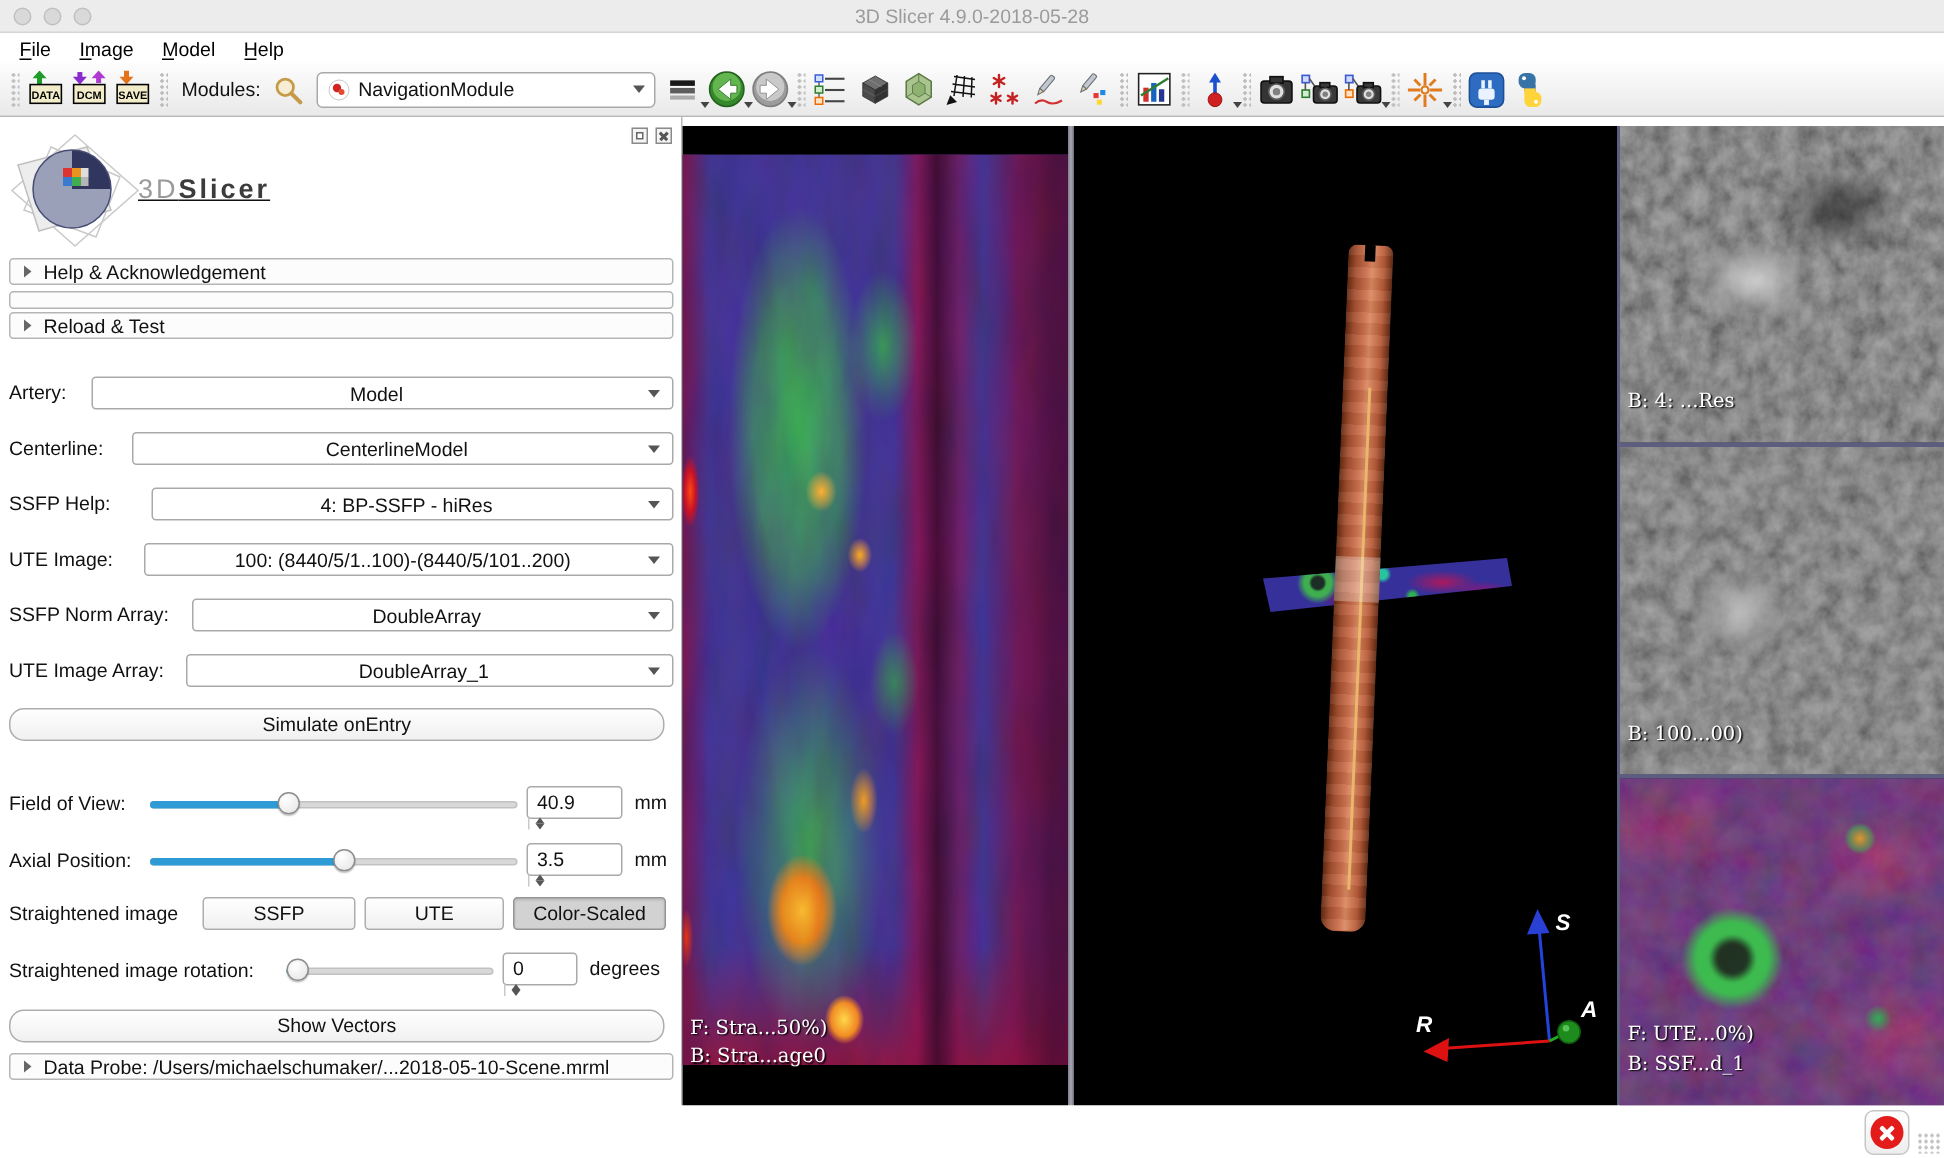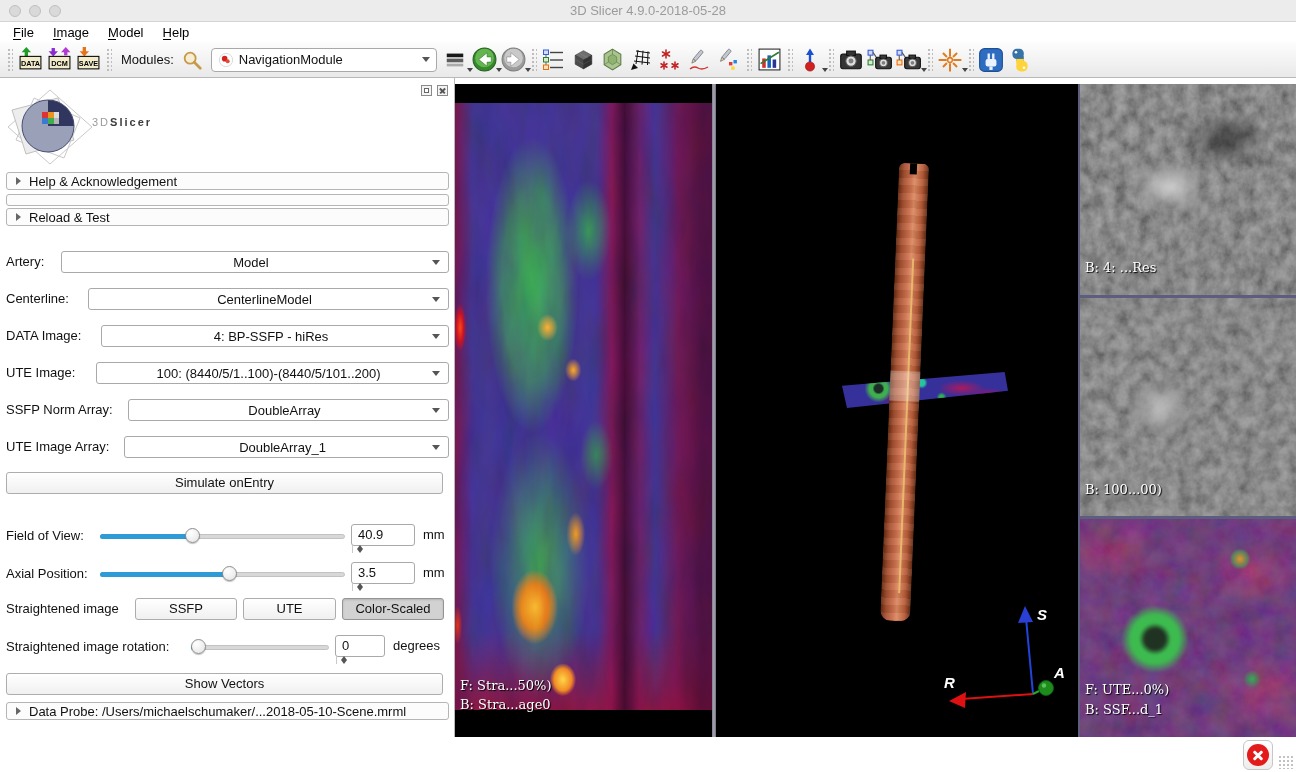--- a/index.html
+++ b/index.html
@@ -41,36 +41,36 @@
 
   
   .panel { position:absolute; left:0; top:78px; width:455px; height:659px; background:#fff;
            border-right:1px solid #b9b9b9; }
   .pwin { position:absolute; top:7px; width:11px; height:11px; border:1px solid #8a8a8a; background:#f4f4f4; }
   .pwin .bar1,.pwin .bar2 { position:absolute; left:1px; top:4px; width:7px; height:1.5px; background:#555; }
   .pwin .bar1 { transform:rotate(45deg); } .pwin .bar2 { transform:rotate(-45deg); }
   .pwin .inner { position:absolute; left:2px; top:2px; width:5px; height:5px; border:1px solid #666; background:#fff; }
 
   .logo { position:absolute; left:4px; top:10px; width:200px; height:78px; }
-  .logo-text { position:absolute; left:88px; top:28px; letter-spacing:2px; font-size:11px; }
+  .logo-text { position:absolute; left:88px; top:28px; letter-spacing:2px; font-size:18px;text-decoration:underline; }
   .logo-3d { color:#9a9a9a; } .logo-slicer { color:#3c3c3c; font-weight:bold; }
 
   .collapsible { position:absolute; left:6px; width:443px; height:18px; border:1px solid #b5b5b5;
                  border-radius:3px; background:#fcfcfc; display:flex; align-items:center; }
   .col-arrow { width:0; height:0; border-top:4px solid transparent; border-bottom:4px solid transparent;
                border-left:5px solid #666; margin:0 8px 0 9px; }
   .fieldrow { position:absolute; left:6px; width:443px; height:22px; }
   .fieldrow .flabel { position:absolute; left:0; top:0; line-height:22px; }
   .combo { position:absolute; top:0; height:22px; border:1px solid #a9a9a9; border-radius:3px; background:#fff;
            display:flex; align-items:center; padding:0 8px; }
   .combo .cval { flex:1; white-space:nowrap; overflow:hidden;text-align:center; }
   .btn { border:1px solid #adadad; border-radius:3px; background:linear-gradient(#ffffff,#f0f0f0);
          text-align:center; line-height:20px; height:22px; }
   .btn.active { background:#d2d2d2; border-color:#949494; box-shadow:inset 0 1px 2px rgba(0,0,0,.15); }
-  .bigbtn { position:absolute; left:6px; width:437px; }
+  .bigbtn { position:absolute; left:6px; width:437px;border-radius:10px; }
 
   .sliderrow { position:absolute; left:6px; width:443px; height:24px; }
   .sliderrow .flabel { position:absolute; left:0; line-height:24px; }
   .slider { position:absolute; top:2px; height:20px; }
   .slider .track { position:absolute; left:0; right:0; top:8px; height:5px; background:#d8d8d8;
                    border-radius:3px; border:1px solid #c2c2c2; }
   .slider .fill { position:absolute; left:0; top:8px; height:5px; background:#2e9bd6; border-radius:3px 0 0 3px; }
   .slider .handle { position:absolute; top:2px; width:15px; height:15px; border-radius:50%;
                     background:radial-gradient(circle at 35% 30%,#ffffff,#e3e3e3); border:1px solid #8d8d8d;
                     box-shadow:0 1px 1px rgba(0,0,0,.25); }
@@ -480,21 +480,21 @@
       </div>
     </div>
     <div class="fieldrow" style="top:210px;">
       <span class="flabel">Centerline:</span>
       <div class="combo" style="left:82px; width:361px;">
         <span class="cval">CenterlineModel</span>
           <span class="caret-down"></span>
       </div>
     </div>
     <div class="fieldrow" style="top:247px;">
-      <span class="flabel">DATA Image:</span>
+      <span class="flabel">SSFP Help:</span>
       <div class="combo" style="left:95px; width:348px;">
         <span class="cval">4: BP-SSFP - hiRes</span>
           <span class="caret-down"></span>
       </div>
     </div>
     <div class="fieldrow" style="top:284px;">
       <span class="flabel">UTE Image:</span>
       <div class="combo" style="left:90px; width:353px;">
         <span class="cval">100: (8440/5/1..100)-(8440/5/101..200)</span>
           <span class="caret-down"></span>

